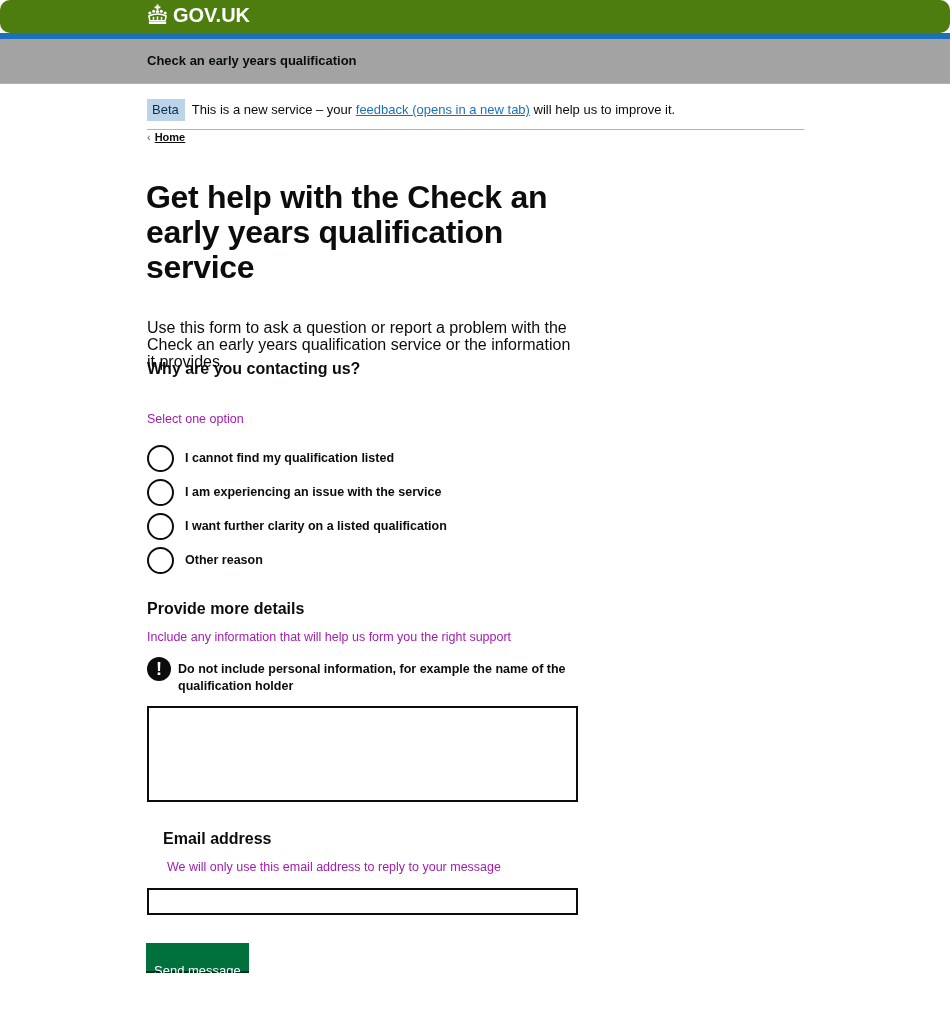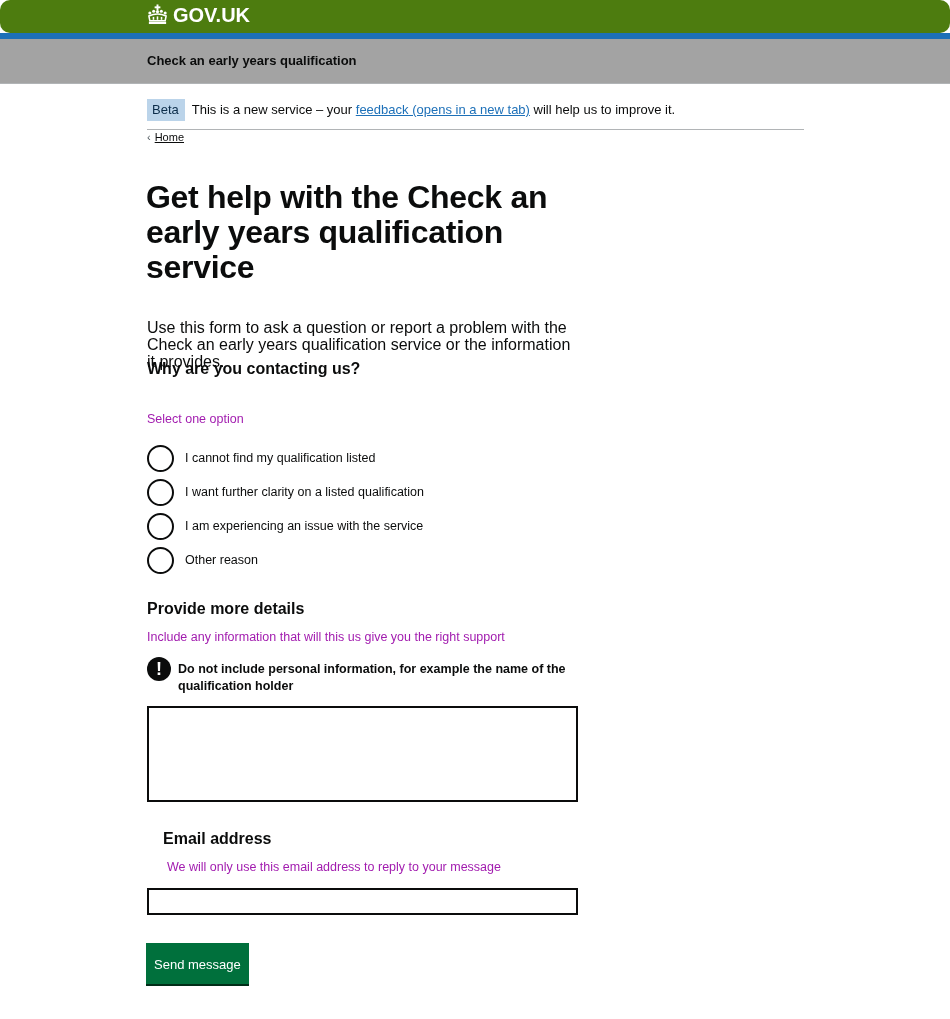--- a/index.html
+++ b/index.html
@@ -15,49 +15,49 @@
   .service-bar { background: #a3a3a3; height: 45px; border-bottom: 1px solid #b1b4b6; position: relative; }
   .service-name { position: absolute; left: 147px; top: 14px; font-size: 13px; font-weight: bold; color: #0b0c0c; }
 
   .phase-banner { position: absolute; left: 147px; top: 91px; width: 657px; height: 31px; border-bottom: 1px solid #b1b4b6; display: flex; align-items: flex-start; margin-top: 8px; }
   .beta-tag { background: #bbd4ea; color: #0c2d4a; font-size: 13px; padding: 3px 6px 4px 5px; line-height: 15px; margin-right: 7px; }
   .phase-text { font-size: 13px; line-height: 22px; color: #0b0c0c; text-align: center; }
   .phase-text a { color: #1d70b8; text-decoration: underline; }
 
   .back-link { position: absolute; left: 147px; top: 131px; font-size: 11px; color: #0b0c0c; display: flex; align-items: center; }
   .back-chevron { font-size: 11px; margin-right: 4px; color: #505a5f; }
-  .back-link a { color: #0b0c0c; text-decoration: underline; }
+  .back-link a { color: #0b0c0c; text-decoration: underline; font-weight: bold; }
 
   .page-title { position: absolute; left: 146px; top: 180px; width: 440px; font-size: 32px; line-height: 35px; font-weight: bold; letter-spacing: -0.3px; }
 
   .intro { position: absolute; left: 147px; top: 319px; width: 430px; font-size: 16px; line-height: 17px; }
 
   .q-heading { position: absolute; left: 147px; top: 360px; font-size: 16px; font-weight: bold; }
   .hint { color: #a21caf; font-size: 12.5px; }
   .hint-reason { position: absolute; left: 147px; top: 412px; }
 
-  .radios { position: absolute; left: 147px; top: 441px; }
+  .radios { position: absolute; left: 147px; top: 441px; font-weight: bold; }
   .radio-item { display: flex; align-items: center; height: 34px; }
   .radio-circle { width: 27px; height: 27px; border: 2px solid #0b0c0c; border-radius: 50%; margin-right: 11px; background: #fff; }
   .radio-label { font-size: 12.5px; }
 
   .details-heading { position: absolute; left: 147px; top: 600px; font-size: 16px; font-weight: bold; }
   .hint-details { position: absolute; left: 147px; top: 630px; }
 
   .warning { position: absolute; left: 147px; top: 657px; display: flex; width: 430px; }
   .warn-icon { width: 24px; height: 24px; border-radius: 50%; background: #0b0c0c; color: #fff; font-weight: bold; font-size: 18px; line-height: 24px; text-align: center; flex-shrink: 0; margin-right: 7px; margin-top: 0px; }
   .warn-text { font-size: 12.5px; font-weight: bold; line-height: 17px; padding-top: 4px; }
 
   .textarea { position: absolute; left: 147px; top: 706px; width: 431px; height: 96px; border: 2px solid #0b0c0c; background: #fff; resize: none; font-family: "Liberation Sans", sans-serif; font-size: 13px; padding: 4px; }
 
   .email-heading { position: absolute; left: 163px; top: 830px; font-size: 16px; font-weight: bold; }
   .hint-email { position: absolute; left: 147px; top: 860px; margin-left: 20px; }
   .email-input { position: absolute; left: 147px; top: 888px; width: 431px; height: 27px; border: 2px solid #0b0c0c; background: #fff; font-family: "Liberation Sans", sans-serif; font-size: 13px; padding: 3px; }
 
-  .send-button { position: absolute; left: 146px; top: 943px; height: 41px; padding: 8px 8px; background: #00703c; color: #fff; border: none; box-shadow: 0 2px 0 #002d18; font-size: 13px; font-family: "Liberation Sans", sans-serif; line-height: 27px; }
+  .send-button { position: absolute; left: 146px; top: 943px; height: 27px; padding: 14px 8px; background: #00703c; color: #fff; border: none; box-shadow: 0 2px 0 #002d18; font-size: 13px; font-family: "Liberation Sans", sans-serif; line-height: 27px; }
 </style>
 </head>
 <body>
 
 <div class="gov-header">
   <div class="gov-header-inner">
     <svg class="crown" viewBox="0 0 24 22">
       <g fill="#fff">
         <rect x="11" y="0" width="2" height="6"></rect>
         <rect x="9" y="2" width="6" height="2"></rect>
@@ -101,34 +101,34 @@
 <h2 class="q-heading">Why are you contacting us?</h2>
 <div class="hint hint-reason">Select one option</div>
 
 <div class="radios">
   <div class="radio-item">
     <span class="radio-circle"></span>
     <span class="radio-label">I cannot find my qualification listed</span>
   </div>
   <div class="radio-item">
     <span class="radio-circle"></span>
-    <span class="radio-label">I want further clarity on a listed qualification</span>
+    <span class="radio-label">I am experiencing an issue with the service</span>
   </div>
   <div class="radio-item">
     <span class="radio-circle"></span>
-    <span class="radio-label">I am experiencing an issue with the service</span>
+    <span class="radio-label">I want further clarity on a listed qualification</span>
   </div>
   <div class="radio-item">
     <span class="radio-circle"></span>
     <span class="radio-label">Other reason</span>
   </div>
 </div>
 
 <h2 class="details-heading">Provide more details</h2>
-<div class="hint hint-details">Include any information that will this us give you the right support</div>
+<div class="hint hint-details">Include any information that will help us form you the right support</div>
 
 <div class="warning">
   <span class="warn-icon">!</span>
   <span class="warn-text">Do not include personal information, for example the name of the qualification holder</span>
 </div>
 
 <textarea class="textarea" style=""></textarea>
 
 <h2 class="email-heading">Email address</h2>
 <div class="hint hint-email">We will only use this email address to reply to your message</div>

